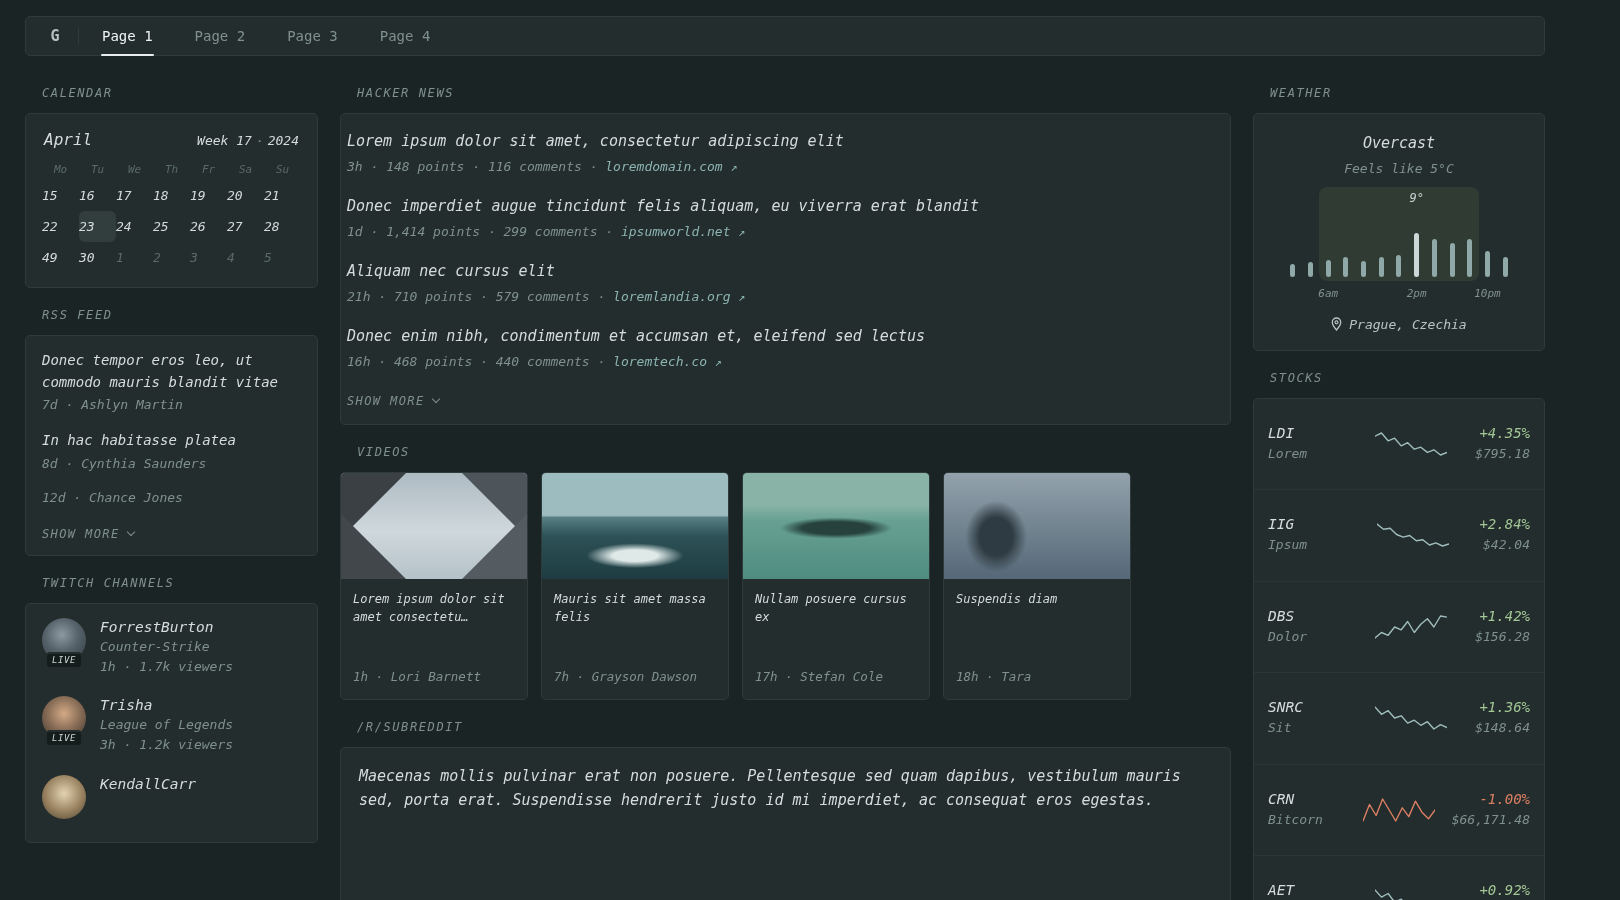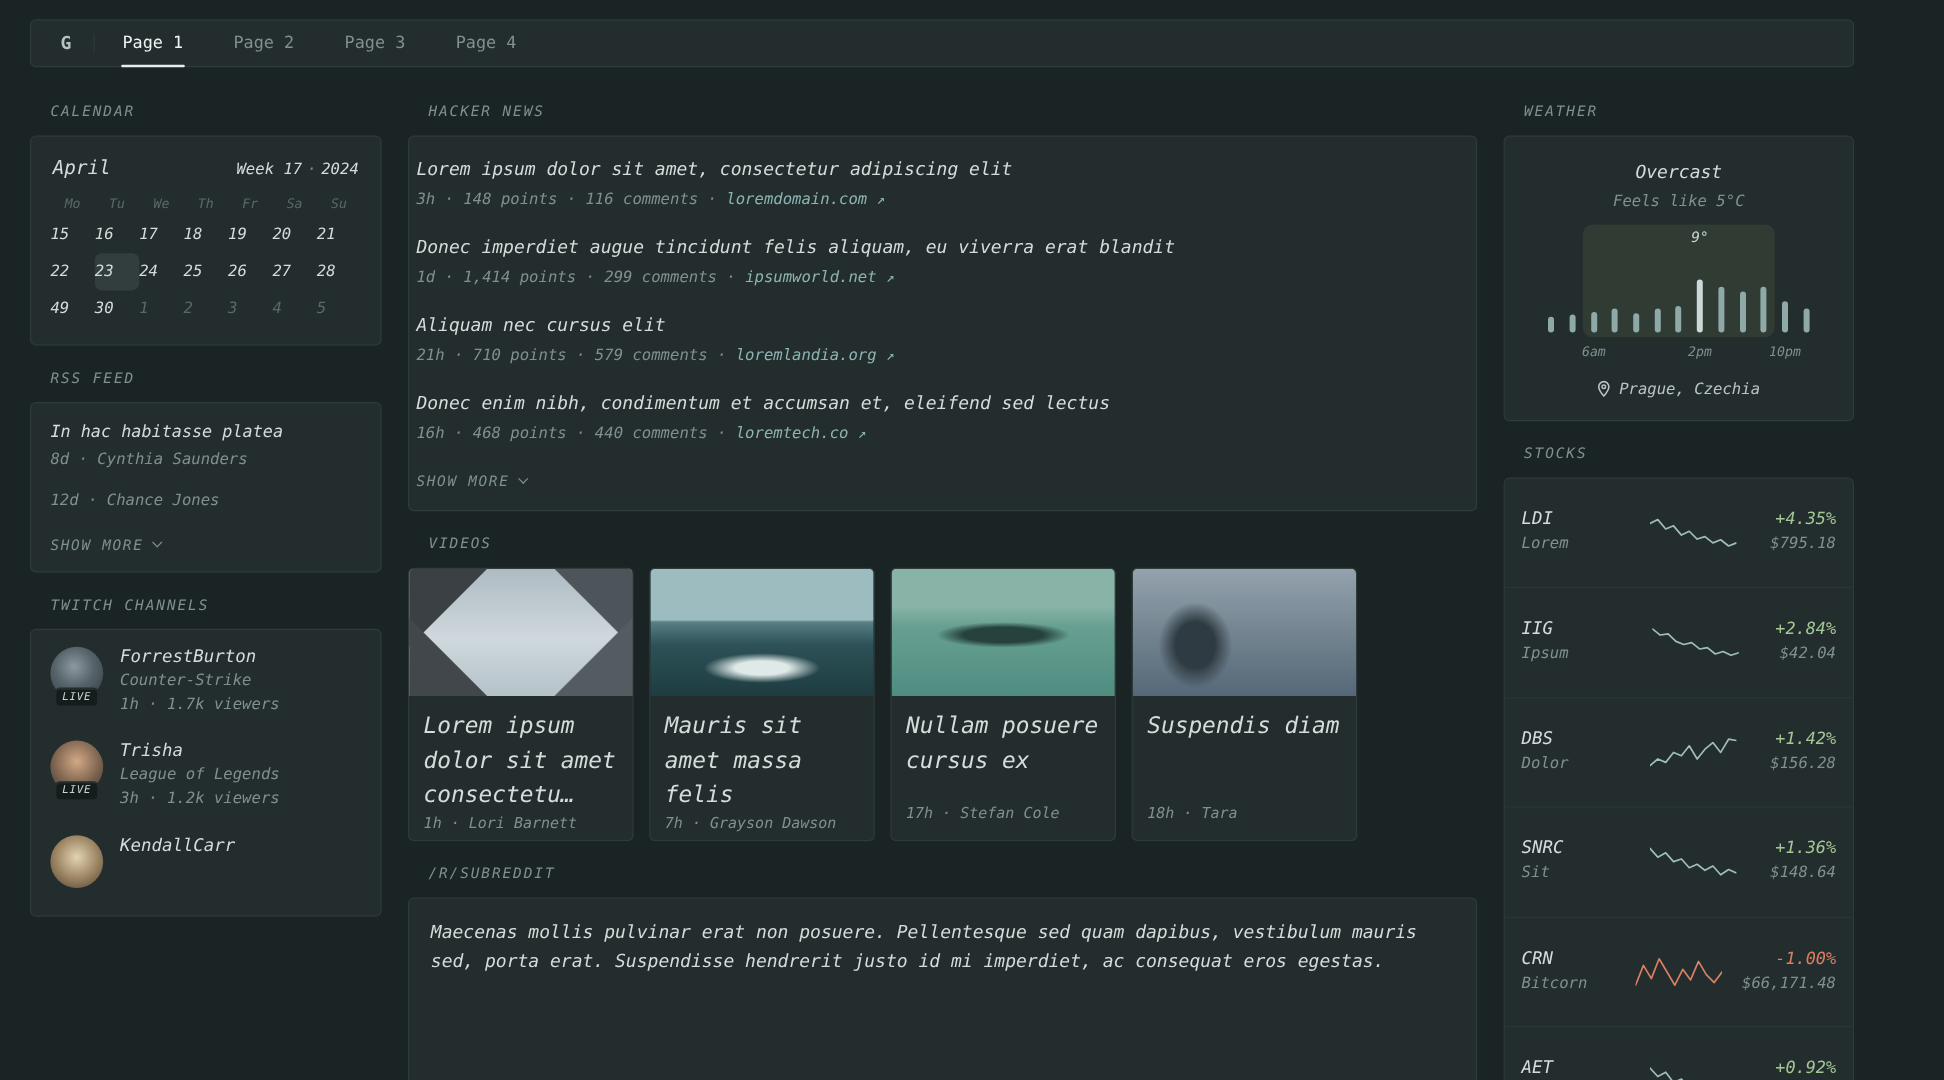--- a/index.html
+++ b/index.html
@@ -81,21 +81,21 @@
   
   .video-row{display:flex;gap:13px;overflow:hidden;}
   .video-card{width:188px;height:228px;flex:none;display:flex;flex-direction:column;background:var(--card);border:1px solid var(--border);border-radius:5px;overflow:hidden;text-decoration:none;cursor:pointer;}
   .video-thumb{height:106px;flex:none;}
   .thumb1{background:linear-gradient(45deg,#41474b 0 22%,transparent 22.5%),linear-gradient(-45deg,#555c61 0 22%,transparent 22.5%),linear-gradient(135deg,#3a4044 0 22%,transparent 22.5%),linear-gradient(-135deg,#4e555a 0 22%,transparent 22.5%),linear-gradient(180deg,#aebbc3,#cfd8dc 55%,#b4c2c9);}
   .thumb2{background:radial-gradient(ellipse 34% 26% at 52% 56%,#a8aeb2 0 40%,transparent 70%),radial-gradient(ellipse 60% 50% at 40% 60%,#8a7a60 0 50%,transparent 80%),linear-gradient(155deg,#6e6046 0%,#4f4734 45%,#2c2a22 100%);}
   .thumb3{background:radial-gradient(ellipse 40% 18% at 50% 78%,#dfe9e8 0 30%,transparent 65%),linear-gradient(180deg,#9dbcc0 0 40%,#577f84 42%,#2c5156 60%,#1e3c41 100%);}
   .thumb4{background:radial-gradient(ellipse 30% 10% at 50% 52%,#27423d 0 60%,transparent 100%),linear-gradient(180deg,#88b3a6 0 30%,#67a092 45%,#4f8d80 100%);}
   .thumb5{background:radial-gradient(ellipse 22% 45% at 28% 60%,#2f3b42 0 40%,transparent 75%),linear-gradient(180deg,#93a2ad 0%,#6d7f8b 60%,#566878 100%);}
   .video-body{padding:11px 12px 12px;display:flex;flex-direction:column;flex:1;}
-  .video-title{font-size:19px;line-height:1.5;color:var(--text-primary);}
+  .video-title{font-size:12px;line-height:1.5;color:var(--text-primary);}
   .video-meta{margin-top:auto;font-size:12.5px;}
 
   
   .sub-card{padding:16px 18px;min-height:160px;}
   .sub-title{font-size:15px;line-height:1.6;}
 
   
   .weather-card{padding:16px 16px 18px;}
   .weather-cond{text-align:center;font-size:15px;margin-top:4px;}
   .weather-feels{text-align:center;margin-top:7px;}
@@ -185,20 +185,24 @@
               <span class="cal-day muted">5</span>
             </div>
         </div>
       </section>
 
       <section class="widget">
         <h2 class="widget-title">RSS FEED</h2>
         <div class="card pad">
           <div id="rss-list">
               <div class="rss-item">
+                <a class="item-title">Donec tempor eros leo, ut commodo mauris blandit vitae</a>
+                <div class="meta">7d · Ashlyn Martin</div>
+              </div>
+              <div class="rss-item">
                 <a class="item-title">In hac habitasse platea</a>
                 <div class="meta">8d · Cynthia Saunders</div>
               </div>
               <div class="rss-item">
                 <div class="meta">12d · Chance Jones</div>
               </div>
             </div>
           <a class="show-more">
             <span>SHOW MORE</span>
             <span class="chev"></span>

